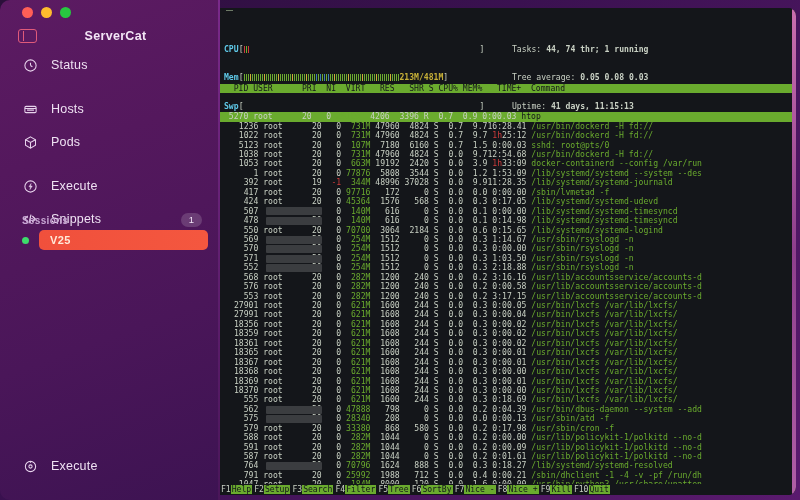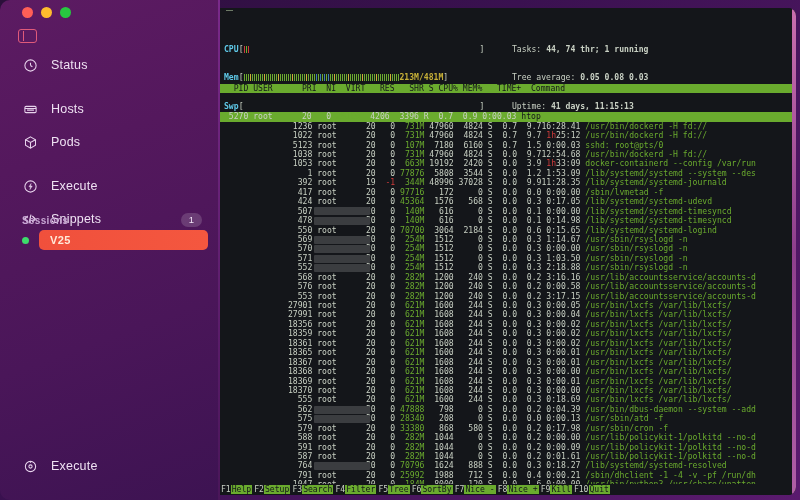--- a/index.html
+++ b/index.html
@@ -142,21 +142,21 @@
   .tablewrap{ position:absolute; left:0; top:57px; width:576px; }
 
   .hdr{
     background:#6aab2e; color:#14161a; height:9.45px;
     width:576px; padding-left:4px; font-weight:normal;
   }
   .sel{
     background:#6aab2e; color:#14161a; height:9.45px;
     width:576px; padding-left:4px;
   }
-  .row{ height:9.45px; padding-left:20px; position:relative;margin-left:48px; }
+  .row{ height:9.45px; padding-left:14px; position:relative; }
 
   .c-pid{ color:#c9d1c4; }
   .c-user{ color:#c9d1c4; }
   .c-num{ color:#c9d1c4; }
   .c-virt{ color:#6aab2e; }
   .c-res{ color:#c9d1c4; }
   .c-shr{ color:#c9d1c4; }
   .c-time{ color:#c9d1c4; }
   .c-time b{ color:#cf3b3b; font-weight:normal; }
   .c-cmd{ color:#6aab2e; }
@@ -184,20 +184,21 @@
   <div id="sidebar">
 
     <div class="traffic">
       <span class="tl red"></span>
       <span class="tl yellow"></span>
       <span class="tl green"></span>
     </div>
 
     <div class="side-top">
       <div class="panel-toggle"></div>
+      <div class="app-title">ServerCat</div>
     </div>
 
     <div class="nav">
 
       <div class="nav-item">
         <span class="ico">
           <svg width="15" height="15" viewBox="0 0 24 24" fill="none" stroke="currentColor" stroke-width="1.7">
             <circle cx="12" cy="12" r="9"></circle>
               <path d="M12 12 L12 7.5"></path>
               <path d="M12 12 L15 14"></path>

